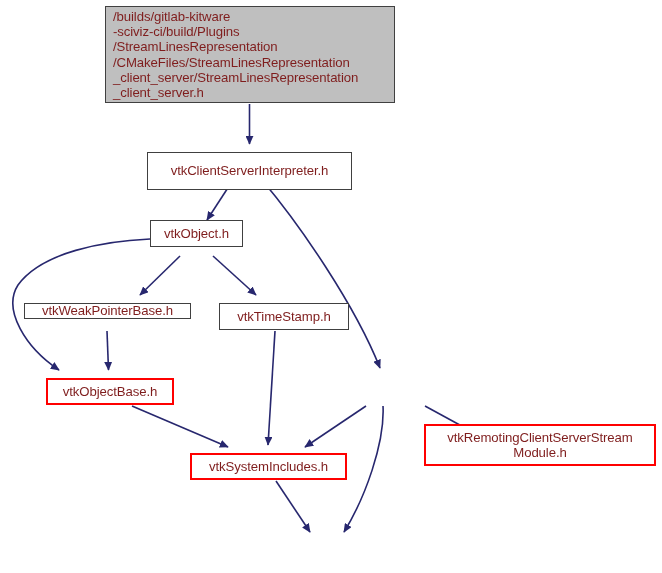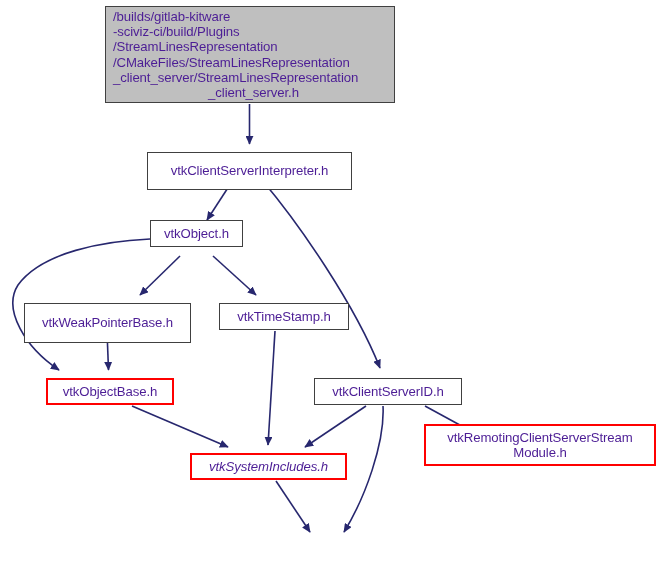--- a/index.html
+++ b/index.html
@@ -26,21 +26,21 @@
   }
   .node {
     position: absolute;
     box-sizing: border-box;
     display: flex;
     align-items: center;
     justify-content: center;
     text-align: center;
     font-size: 13.2px;
     line-height: 15.3px;
-    color: #4c1d95;
+    color: #7f1d1d;
     background: #ffffff;
     border: 1px solid #404040;
     white-space: pre-line;
     letter-spacing: -0.1px;
     z-index: 3;
   }
   .node.root {
     background: #bfbfbf;
     border: 1px solid #404040;
     text-align: left;
@@ -53,21 +53,21 @@
   .node-label {
     display: block;
     width: 100%;
     white-space: pre-line;
   }
   .node.root .node-label {
     text-align: left;
   }
   .node.root .node-label .last-line {
     display: block;
-    text-align: center;
+    text-align: left;
   }
 </style>
 </head>
 <body>
 
 <div id="graph-root">
 
   <svg id="edge-layer" viewBox="0 0 662 573" width="662" height="573" xmlns="http://www.w3.org/2000/svg">
     <defs>
       <marker id="arrowhead" markerWidth="9" markerHeight="8" refX="8.2" refY="4" orient="auto" markerUnits="userSpaceOnUse">
@@ -107,37 +107,34 @@
   </div>
 
   <div class="node" style="left:147px; top:152px; width:205px; height:38px;">
     <span class="node-label">vtkClientServerInterpreter.h</span>
   </div>
 
   <div class="node" style="left:150px; top:220px; width:93px; height:27px;">
     <span class="node-label">vtkObject.h</span>
   </div>
 
-  <div class="node" style="left:24px; top:303px; width:167px; height:40px;">
+  <div class="node" style="left:24px; top:303px; width:167px; height:16px;">
     <span class="node-label">vtkWeakPointerBase.h</span>
   </div>
 
   <div class="node red" style="left:46px; top:378px; width:128px; height:27px;">
     <span class="node-label">vtkObjectBase.h</span>
   </div>
 
   <div class="node" style="left:219px; top:303px; width:130px; height:27px;">
     <span class="node-label">vtkTimeStamp.h</span>
   </div>
 
-  <div class="node" style="left:314px; top:378px; width:148px; height:27px;">
-    <span class="node-label">vtkClientServerID.h</span>
-  </div>
 
-  <div class="node red" style="left:190px; top:453px; width:157px; height:27px;font-style:italic;">
+  <div class="node red" style="left:190px; top:453px; width:157px; height:27px;">
     <span class="node-label">vtkSystemIncludes.h</span>
   </div>
 
   <div class="node red" style="left:424px; top:424px; width:232px; height:42px;">
     <span class="node-label">vtkRemotingClientServerStream
 Module.h</span>
   </div>
 
   <div class="node" style="left:268px; top:540px; width:118px; height:27px;margin-top:45px;">
     <span class="node-label">vtkIOStream.h</span>

